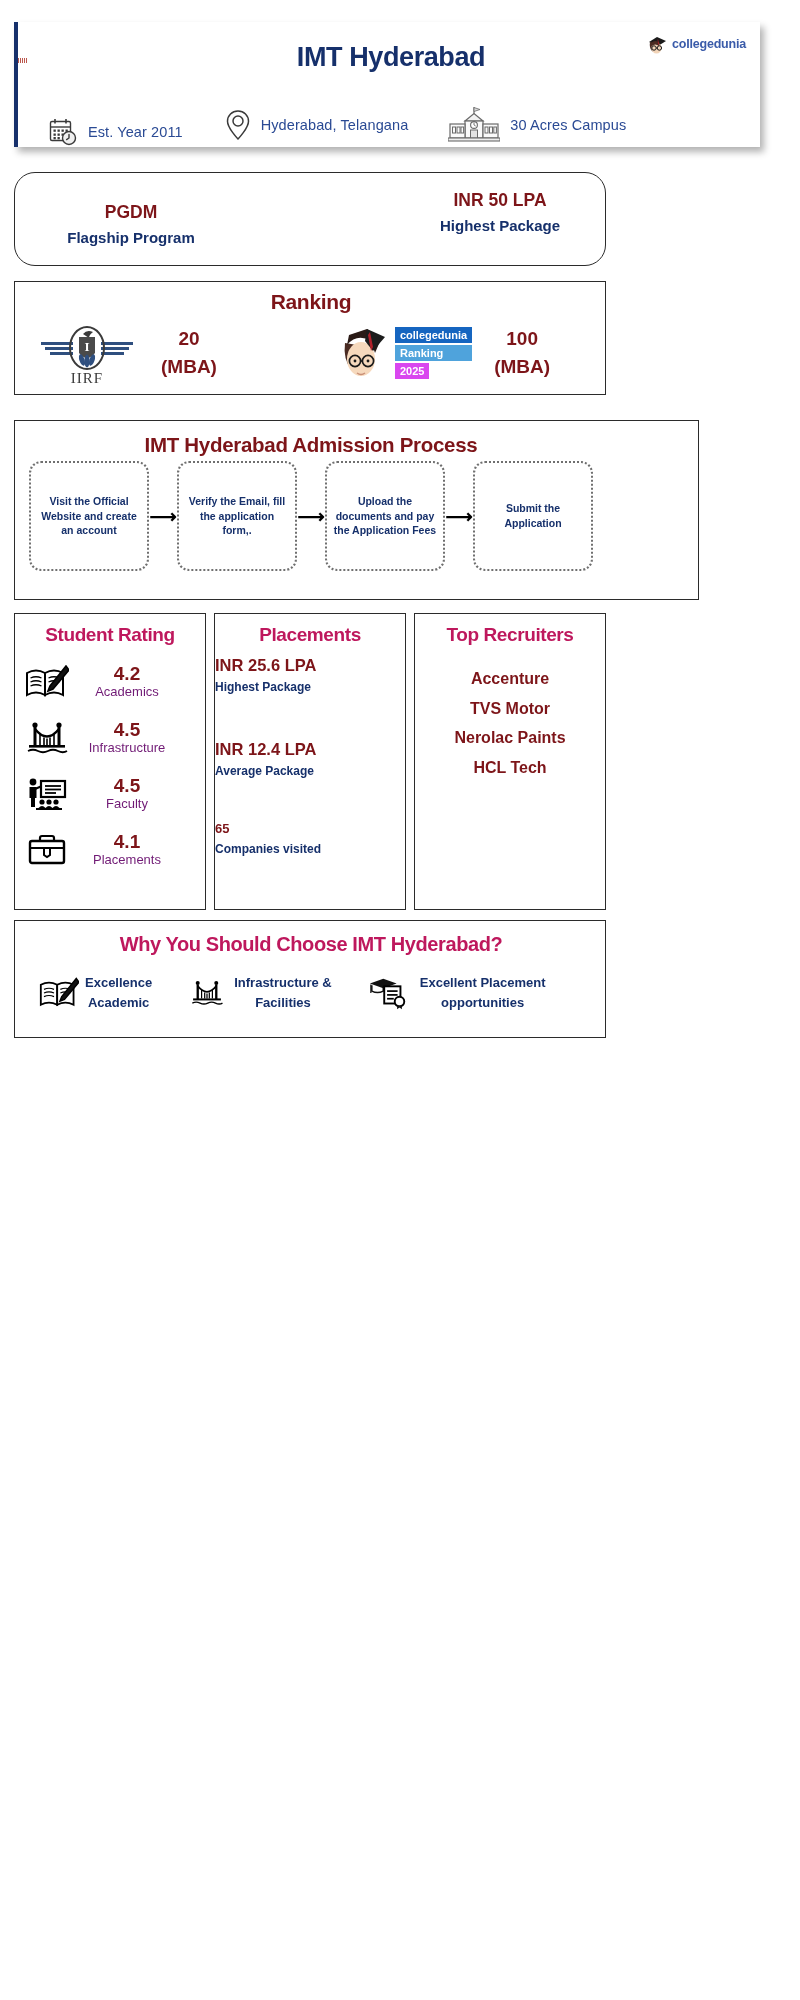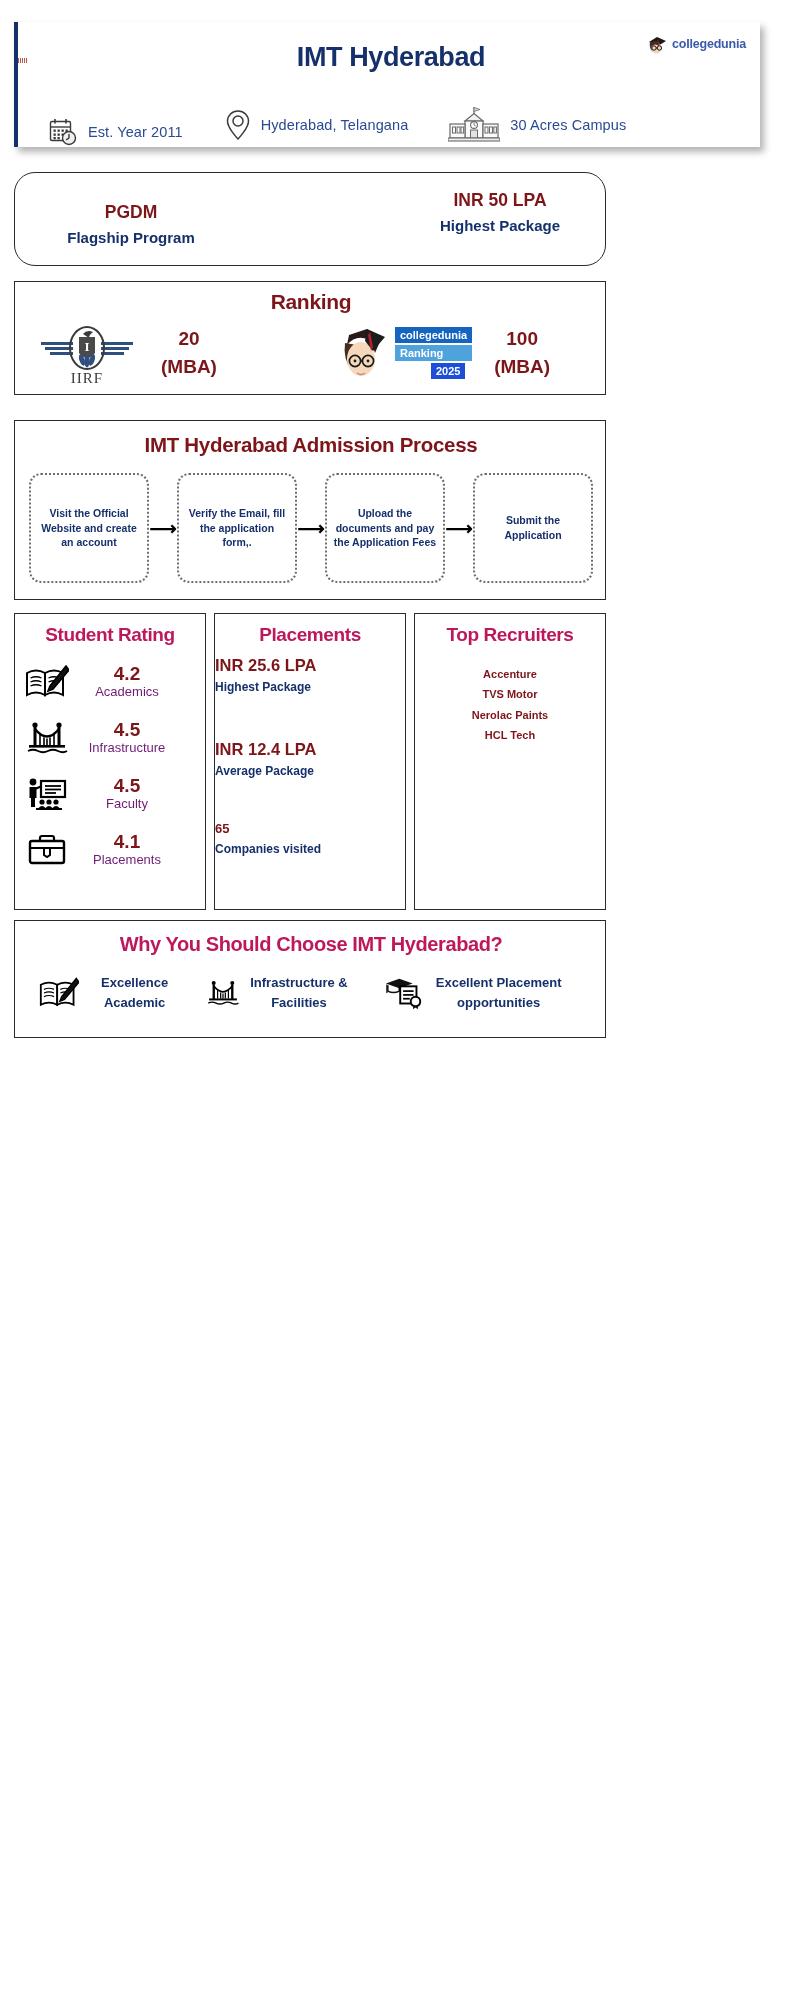--- a/index.html
+++ b/index.html
@@ -62,29 +62,29 @@
     position:absolute;left:0;top:8px;width:592px;text-align:center;
     font-size:21px;font-weight:bold;letter-spacing:-.3px;
   }
   .rank-row{position:absolute;left:0;top:34px;width:592px;height:74px;display:flex;align-items:center;}
   .rk{display:flex;align-items:center;}
   .rk-num{font-size:19px;font-weight:bold;line-height:1.45;text-align:center;}
   .cd-badges{display:flex;flex-direction:column;gap:2px;}
   .cd-b{font-size:11px;color:#fff;font-weight:bold;padding:2px 5px;line-height:1.1;}
   .cd-b1{background:#1565c0;}
   .cd-b2{background:#4fa3dc;}
-  .cd-b3{background:#1d4ed8;align-self:flex-start;margin-left:36px;}
-
-  
-  .adm{left:14px;top:420px;width:592px;height:180px;}
+  .cd-b3{background:#d946ef;align-self:flex-start;}
+
+  
+  .adm{left:14px;top:420px;width:685px;height:180px;}
   .adm-title{
     position:absolute;left:0;top:12px;width:592px;text-align:center;
     font-size:20.5px;font-weight:bold;letter-spacing:-.3px;
   }
-  .steps{position:absolute;left:14px;top:52px;width:564px;display:flex;align-items:center;}
+  .steps{position:absolute;left:14px;top:40px;width:564px;display:flex;align-items:center;}
   .step{
     width:120px;height:110px;border:2px dotted #6f6f6f;border-radius:12px;
     display:flex;align-items:center;justify-content:center;text-align:center;
     font-size:10.5px;font-weight:bold;line-height:1.42;padding:0 6px;box-sizing:border-box;
   }
   .arrow{
     width:28px;display:flex;align-items:center;justify-content:center;
     font-size:19px;color:#000;font-weight:bold;
   }
 
@@ -99,31 +99,31 @@
   }
   .rating-list{position:absolute;left:0;top:40px;width:100%;}
   .rating-row{display:flex;align-items:center;height:56px;padding-left:10px;box-sizing:border-box;}
   .rating-txt{margin-left:10px;text-align:center;min-width:96px;}
   .rating-val{font-size:19px;font-weight:bold;line-height:1.05;text-align:center;}
   .rating-lbl{font-size:13px;color:#701a75;line-height:1.3;}
   .plc-block{text-align:left;margin-top:16px;}
   .plc-val{font-size:16.5px;font-weight:bold;line-height:1.6;}
   .plc-lbl{font-size:12px;font-weight:bold;line-height:1.6;}
   .rec-list{position:absolute;left:0;top:50px;width:100%;text-align:center;}
-  .rec-item{font-size:11px;font-weight:bold;line-height:1.85;}
+  .rec-item{font-size:16px;font-weight:bold;line-height:1.85;}
 
   
   .why{left:14px;top:920px;width:592px;height:118px;}
   .why-title{
     position:absolute;left:0;top:12px;width:592px;text-align:center;
     font-size:20px;font-weight:bold;letter-spacing:-.4px;
   }
   .why-row{position:absolute;left:10px;top:52px;width:572px;display:flex;align-items:center;}
   .why-item{display:flex;align-items:center;gap:6px;}
-  .why-txt{font-size:13px;font-weight:bold;line-height:1.5;text-align:center;margin-left:16px;}
+  .why-txt{font-size:13px;font-weight:bold;line-height:1.5;text-align:center;}
 
   svg{display:block;}
 </style>
 </head>
 <body>
 
 <div class="page">
 
   <div class="header">
     <div class="redmark"></div>

